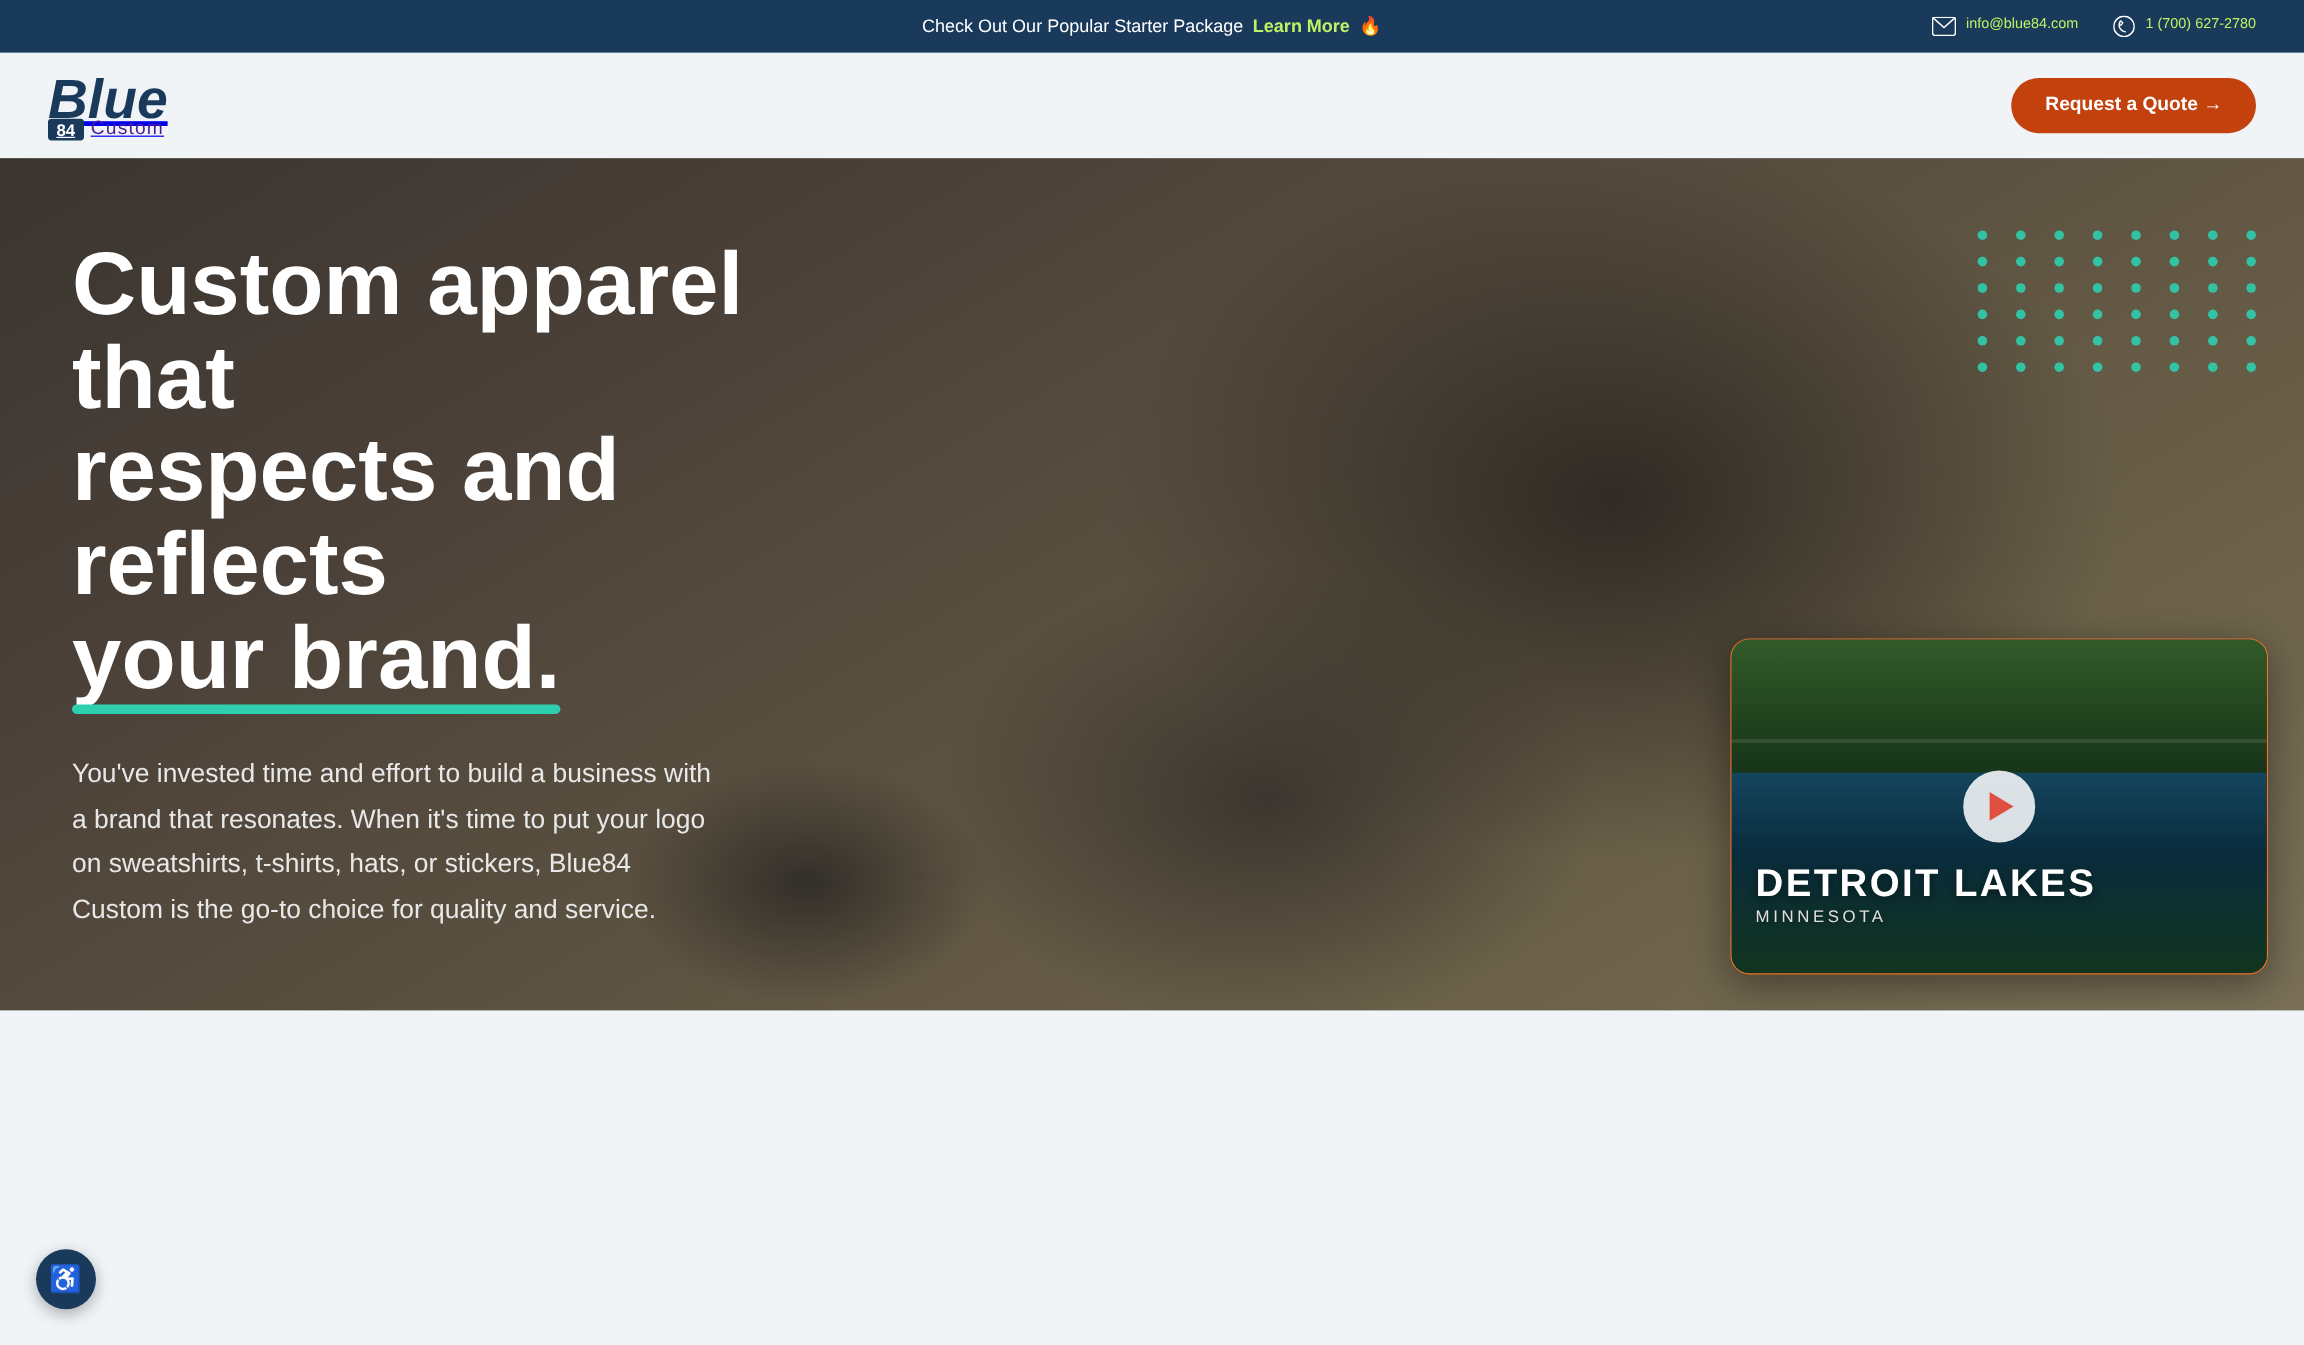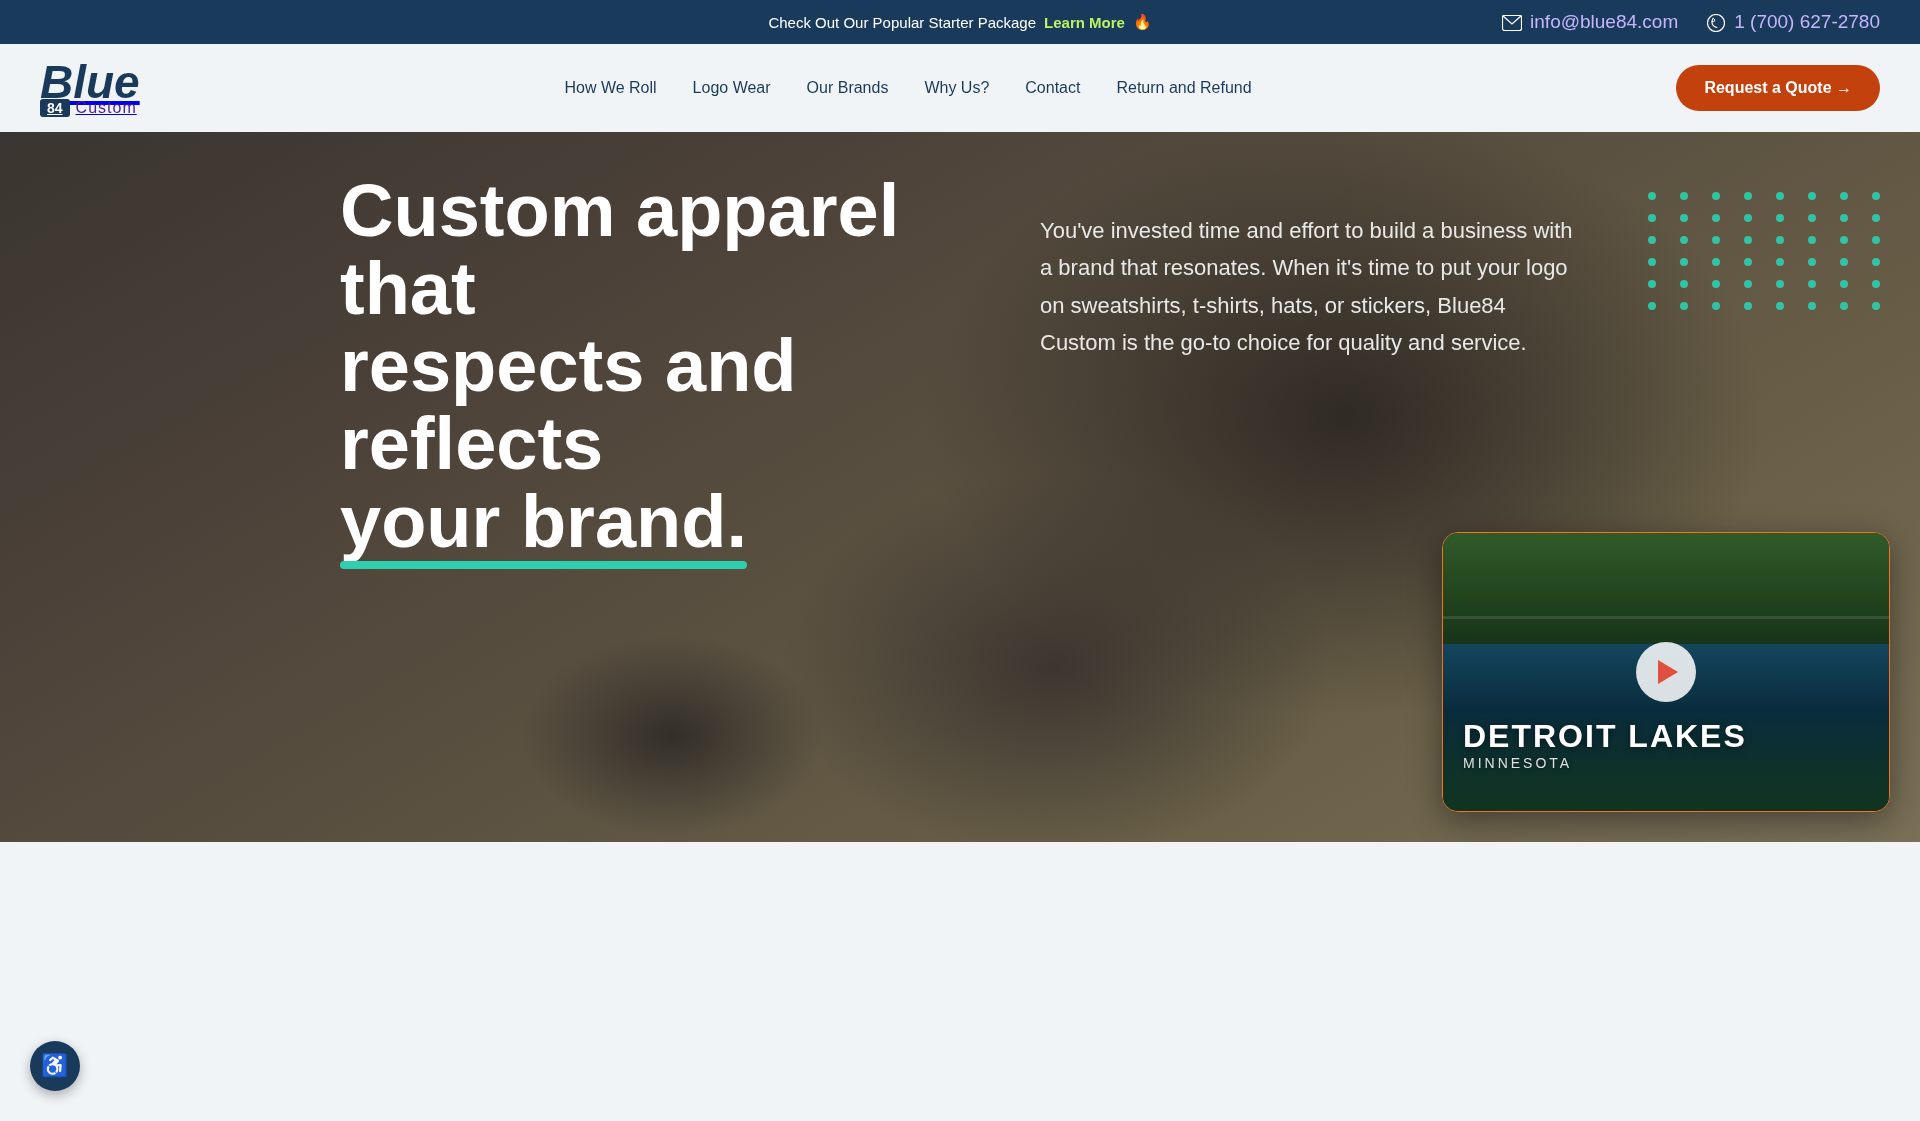--- a/index.html
+++ b/index.html
@@ -27,24 +27,24 @@
     .top-banner-center span { color: #fff; }
     .top-banner-center a { color: #bef264; font-weight: bold; text-decoration: none; }
     .top-banner-right {
       display: flex;
       align-items: center;
       gap: 28px;
       margin-left: auto;
     }
     .contact-item {
       display: flex;
-      align-items: flex-end;
+      align-items: flex-start;
       gap: 8px;
-      color: #c4b5fd;
-      font-size: 19px;
+      color: #bef264;
+      font-size: 12px;
     }
     .contact-icon {
       width: 20px;
       height: 20px;
       display: flex;
       align-items: center;
       justify-content: center;
     }
 
     
@@ -130,21 +130,21 @@
 
     
     .hero-content {
       position: absolute;
       top: 0;
       left: 0;
       right: 0;
       bottom: 0;
       padding: 40px 60px;
       display: flex;
-      flex-direction: row;
+      flex-direction: column;
       justify-content: center;
     }
     .hero-headline {
       font-size: 74px;
       font-weight: 900;
       color: #fff;
       line-height: 1.05;
       max-width: 700px;
       font-family: 'Arial Black', 'Arial', sans-serif;
     }
@@ -325,28 +325,20 @@
           <div style="font-size:46px; font-weight:900; color:#1a3a5c; font-style:italic; line-height:1; font-family:'Arial Black', Arial, sans-serif;">Blue</div>
         </div>
         <div style="display:flex; align-items:center; gap:6px; margin-top:-6px;">
           <div style="background:#1a3a5c; color:#fff; font-size:14px; font-weight:900; padding:1px 7px; border-radius:3px; font-family:Arial,sans-serif;text-decoration:underline;">84</div>
           <div style="font-size:16px; color:#4c1d95; letter-spacing:1px; font-family:'Arial', sans-serif;">Custom</div>
         </div>
       </div>
     </a>
   </div>
 
-  <nav>
-    <a href="#">How We Roll</a>
-    <a href="#">Logo Wear</a>
-    <a href="#">Our Brands</a>
-    <a href="#">Why Us?</a>
-    <a href="#">Contact</a>
-    <a href="#">Return and Refund</a>
-  </nav>
 
   <button class="cta-button">Request a Quote →</button>
 </header>
 
 <section class="hero">
 
   <div class="hero-bg"></div>
 
   <div style="position:absolute;inset:0;background:
     radial-gradient(ellipse 700px 500px at 70% 40%, rgba(45,40,35,0.95) 0%, transparent 60%),

